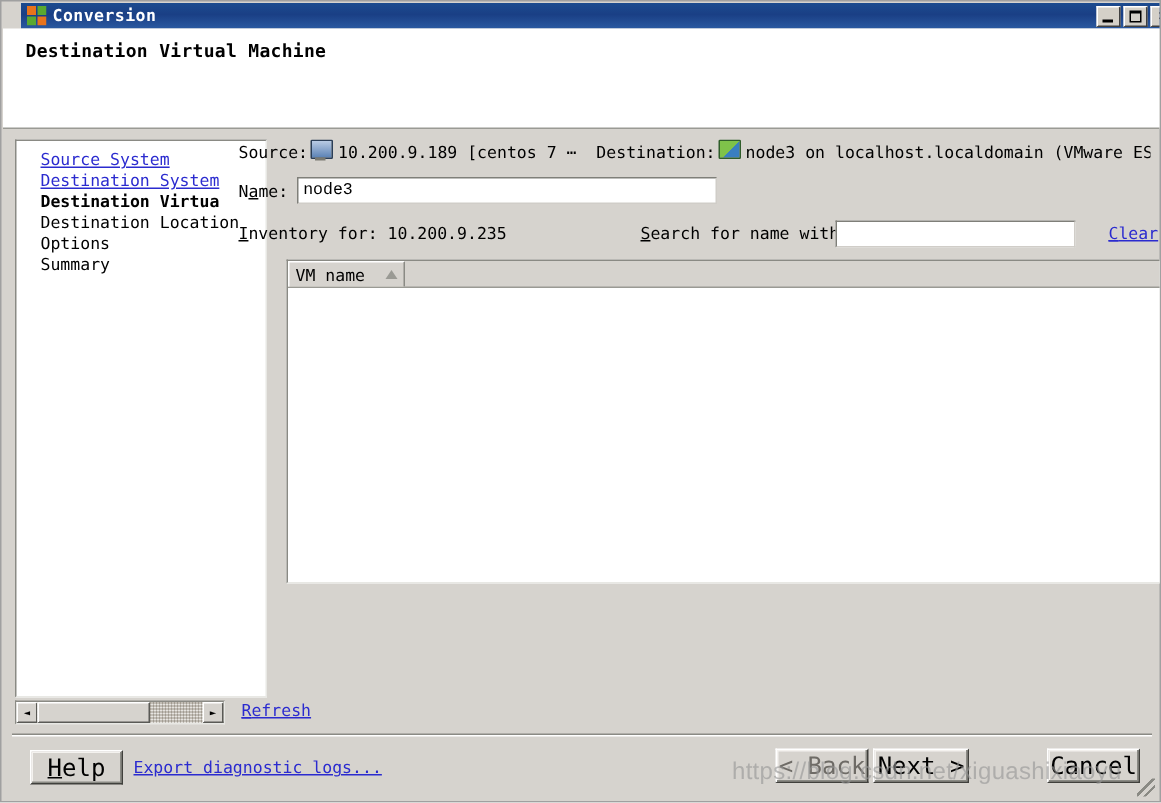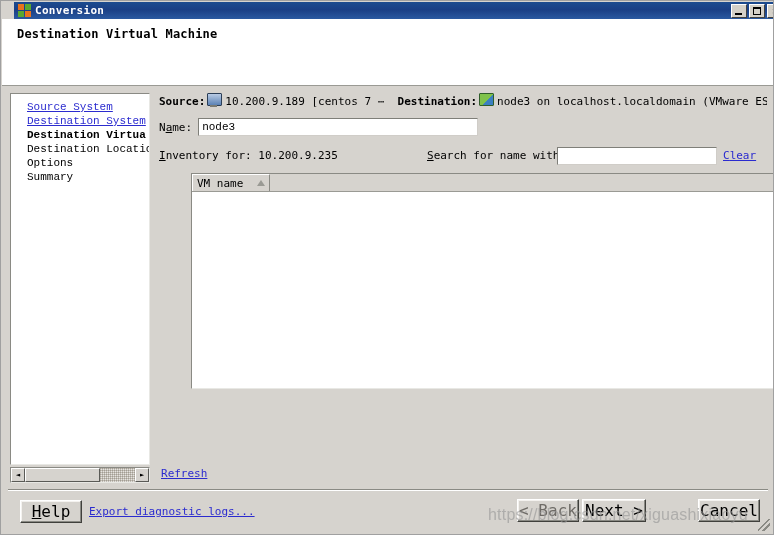--- a/index.html
+++ b/index.html
@@ -104,28 +104,27 @@
   #header .h-sub {
     position: absolute;
     left: 35px; top: 28px;
     font-size: 11px;
   }
 
   
   #sidebar {
     position: absolute;
     left: 9px; top: 92px;
-    width: 140px; height: 372px;
+    width: 168px; height: 372px;
     background: #ffffff;
     border: 1px solid #8a8a84;
     border-right-color: #e8e8e4;
     border-bottom-color: #e8e8e4;
     box-sizing: border-box;
     overflow: hidden;
-    font-family: Liberation Mono, monospace;
   }
   .side-item {
     position: relative;
     padding: 0 0 0 16px;
     height: 14px;
     line-height: 14px;
     font-size: 11px;
     white-space: nowrap;
   }
   .side-item.first { margin-top: 6px; }
@@ -192,21 +191,21 @@
   .srcdst {
     position: absolute;
     left: 0; top: 0;
     height: 16px;
     line-height: 16px;
     white-space: nowrap;
     overflow: hidden;
     width: 608px;
     font-size: 11px;
   }
-  .srcdst b { font-weight: bold; }
+  .srcdst b { font-weight: normal; }
   .ico-mon, .ico-srv {
     display: inline-block;
     width: 13px; height: 11px;
     vertical-align: -1px;
     position: relative;
     margin: 0 3px 0 2px;
   }
   .ico-mon {
     background: linear-gradient(to bottom, #b9cbe4, #5b82b5);
     border: 1px solid #2b3e57;
@@ -254,21 +253,21 @@
   }
   .inv-label { position: absolute; left: 0; top: 2px; font-size: 11px; white-space: nowrap; }
   .search-label { position: absolute; left: 268px; top: 2px; font-size: 11px; white-space: nowrap; }
   #search-input {
     position: absolute;
     left: 398px; top: 0;
     width: 160px; height: 18px;
   }
   .clear-link {
     position: absolute;
-    left: 564px; top: 2px;
+    left: 580px; top: 2px;
     color: #2b2bcf;
     text-decoration: underline;
     cursor: default;
     font-size: 11px;
   }
 
   
   #list {
     position: absolute;
     left: 0; top: 80px;

